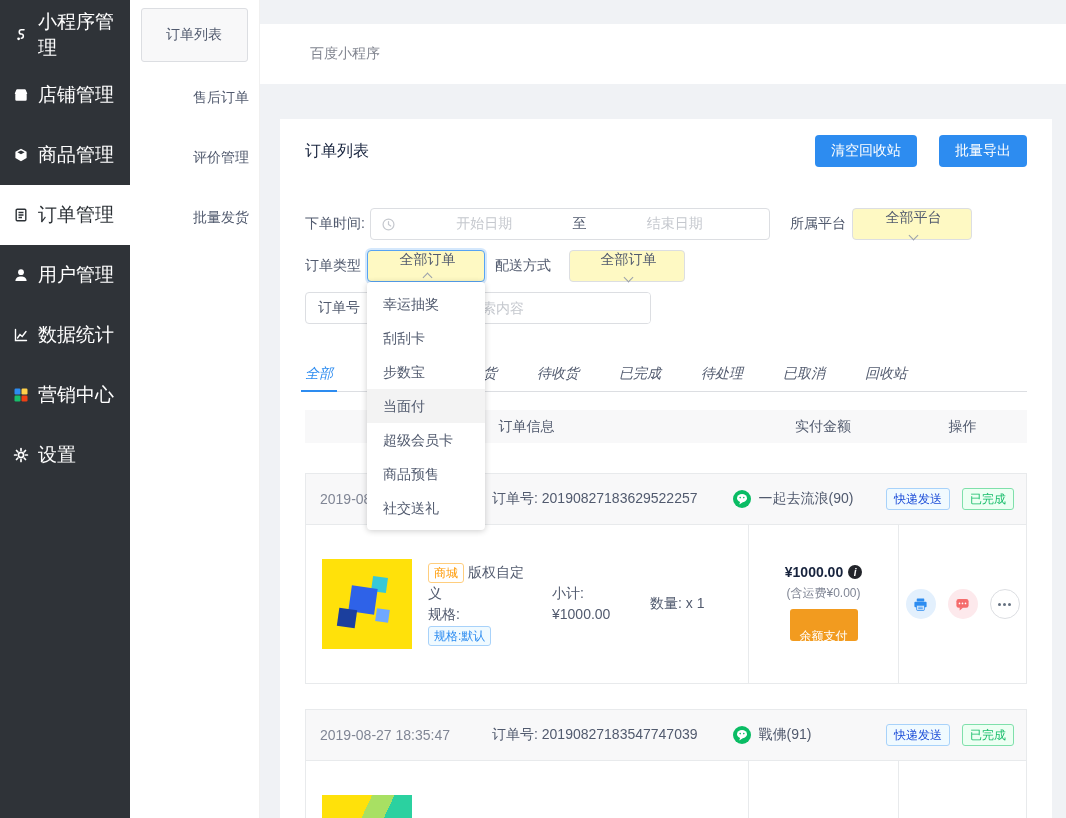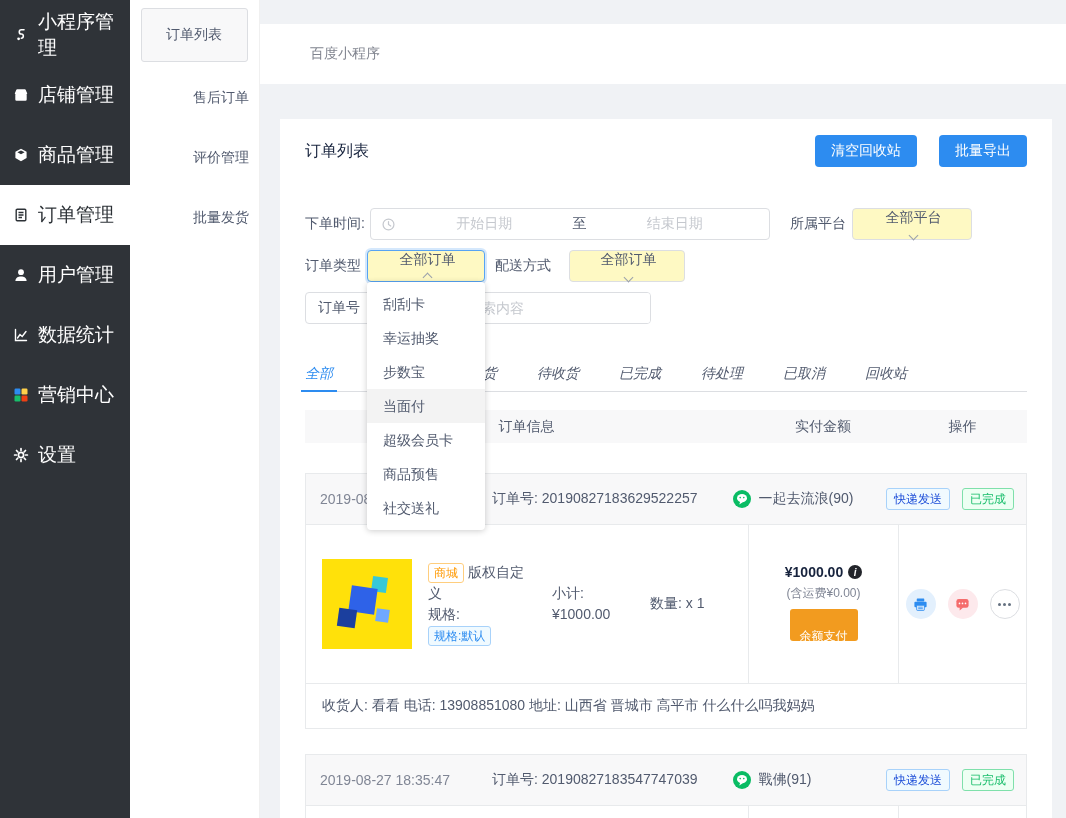--- a/index.html
+++ b/index.html
@@ -272,22 +272,22 @@
           <div class="search-group">
             <div class="search-sel">
               <span>订单号</span>
               <span class="chev"></span>
             </div>
             <input class="search-input" type="text" placeholder="搜索内容" style="">
           </div>
         </div>
 
         <div class="type-dropdown">
+          <div class="dd-item">幸运抽奖</div>
           <div class="dd-item">刮刮卡</div>
-          <div class="dd-item">幸运抽奖</div>
           <div class="dd-item">步数宝</div>
           <div class="dd-item hl">当面付</div>
           <div class="dd-item">超级会员卡</div>
           <div class="dd-item">商品预售</div>
           <div class="dd-item">社交送礼</div>
         </div>
 
         <div class="tabs">
           <div class="tab active">全部</div>
           <div class="tab">待付款</div>
@@ -377,21 +377,20 @@
                   <circle cx="11.2" cy="6.8" r="0.9" fill="#fff"></circle>
                 </svg>
               </span>
               <span class="icon-btn more">
                 <span class="dot"></span>
                   <span class="dot"></span>
                   <span class="dot"></span>
               </span>
             </div>
           </div>
-          <div class="o-foot">收货人: 看看 电话: 13908851080 地址: 山西省 晋城市 高平市 什么什么吗我妈妈</div>
         </div>
 
         <div class="order second">
           <div class="o-head">
             <span class="o-time">2019-08-27 18:35:47</span>
             <span class="o-no">
               <span>订单号:</span>
               <span>20190827183547747039</span>
             </span>
             <span class="o-buyer">

